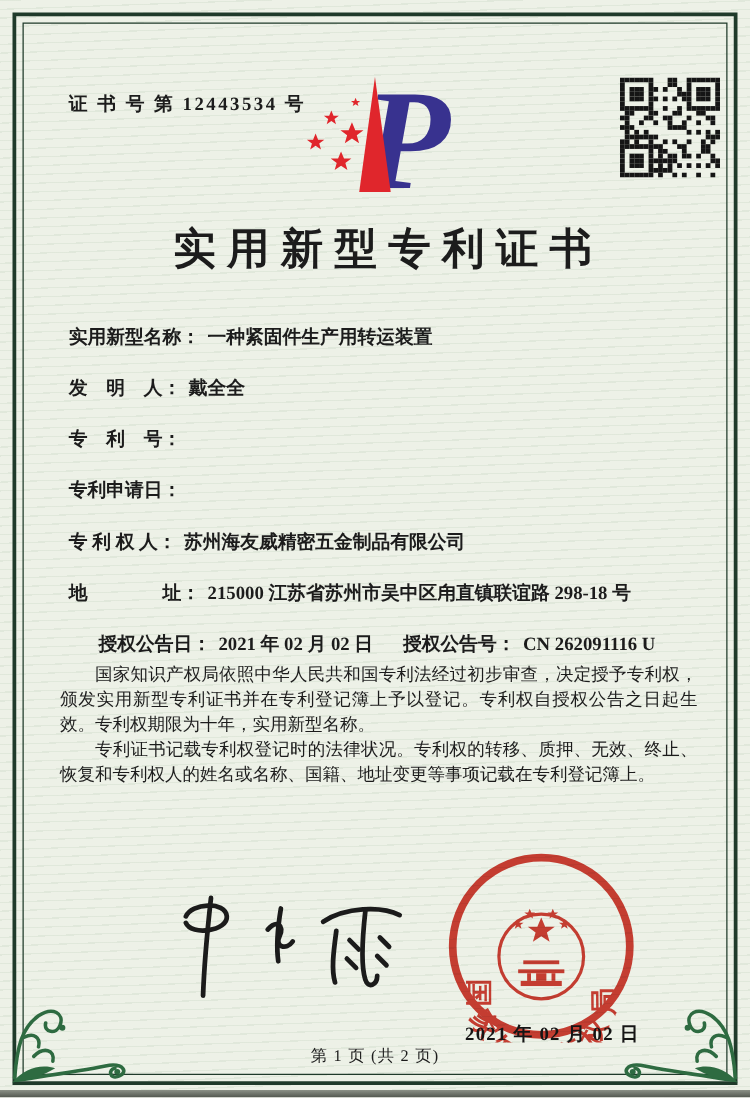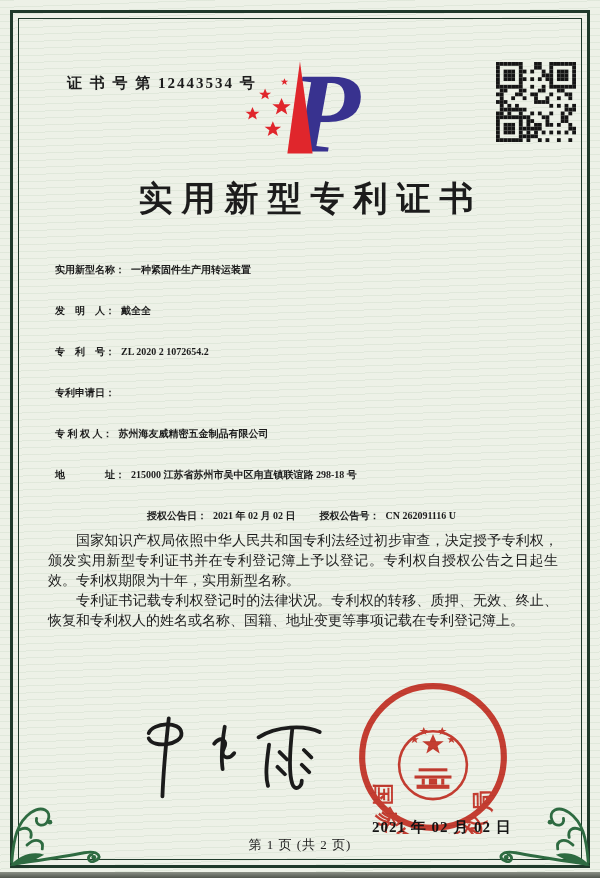--- a/index.html
+++ b/index.html
@@ -14,27 +14,27 @@
       var(--paper);
     font-family:"Liberation Serif","DejaVu Serif",serif;
     color:var(--ink);
   }
   
   .frame-outer{position:absolute;inset:10px;border:3px solid var(--border-green);pointer-events:none;}
   .frame-inner{position:absolute;inset:18px;border:1px solid var(--border-green);pointer-events:none;}
   .photo-edge{position:absolute;left:0;right:0;bottom:0;height:6px;
     background:linear-gradient(180deg,#8b9086,#51564e);}
   
-  .cert-no{position:absolute;left:67px;top:74px;font-size:15px;font-weight:700;letter-spacing:2px;}
+  .cert-no{position:absolute;left:55px;top:74px;font-size:15px;font-weight:700;letter-spacing:2px;}
   .logo{position:absolute;left:236px;top:54px;width:126px;height:112px;}
   .qr{position:absolute;left:496px;top:62px;width:80px;height:80px;}
   .title{position:absolute;left:12px;right:0;top:176px;text-align:center;
     font-size:34px;font-weight:700;letter-spacing:9px;padding-left:9px;}
   
-  .fields{position:absolute;left:55px;right:52px;top:260px;font-size:10px;font-weight:700;}
+  .fields{position:absolute;left:55px;right:52px;top:260px;font-size:15px;font-weight:700;}
   .field-row{display:flex;line-height:20px;margin-bottom:21px;white-space:nowrap;}
   .field-label{flex:0 0 auto;}
   .field-value{margin-left:6px;}
   .grant-row{display:flex;justify-content:center;line-height:20px;white-space:nowrap;gap:24px;}
   .grant-pair{display:flex;}
   
   .paras{position:absolute;left:48px;right:42px;top:531px;font-size:14px;line-height:20px;
     text-align:justify;font-weight:500;}
   .paras p{margin:0;text-indent:2em;}
   
@@ -301,21 +301,20 @@
     <div class="field-row">
       <span class="field-label">实用新型名称：</span>
       <span class="field-value">一种紧固件生产用转运装置</span>
     </div>
     <div class="field-row">
       <span class="field-label">发　明　人：</span>
       <span class="field-value">戴全全</span>
     </div>
     <div class="field-row">
       <span class="field-label">专　利　号：</span>
-      <span class="field-value">ZL 2020 2 1072654.2</span>
     </div>
     <div class="field-row">
       <span class="field-label">专利申请日：</span>
     </div>
     <div class="field-row">
       <span class="field-label">专 利 权 人：</span>
       <span class="field-value">苏州海友威精密五金制品有限公司</span>
     </div>
     <div class="field-row">
       <span class="field-label">地　　　　址：</span>

